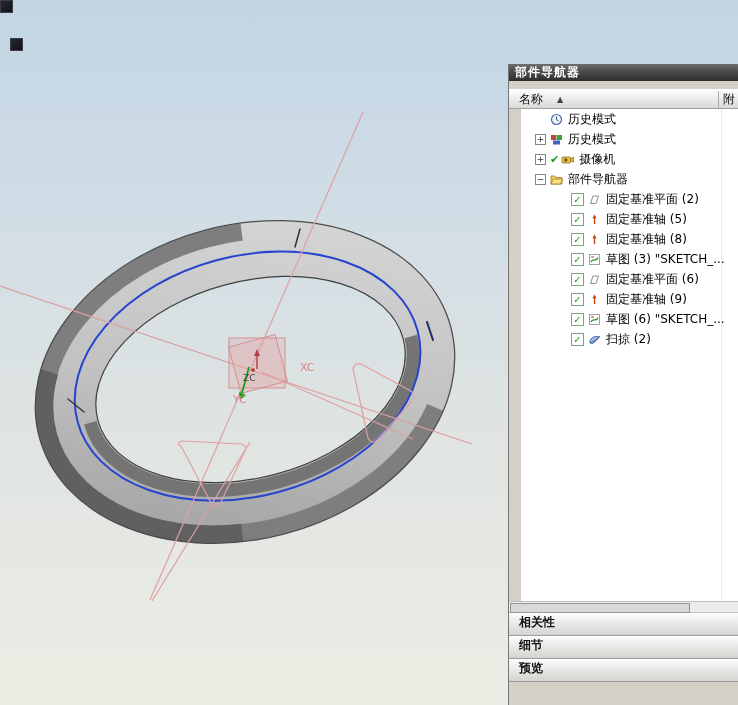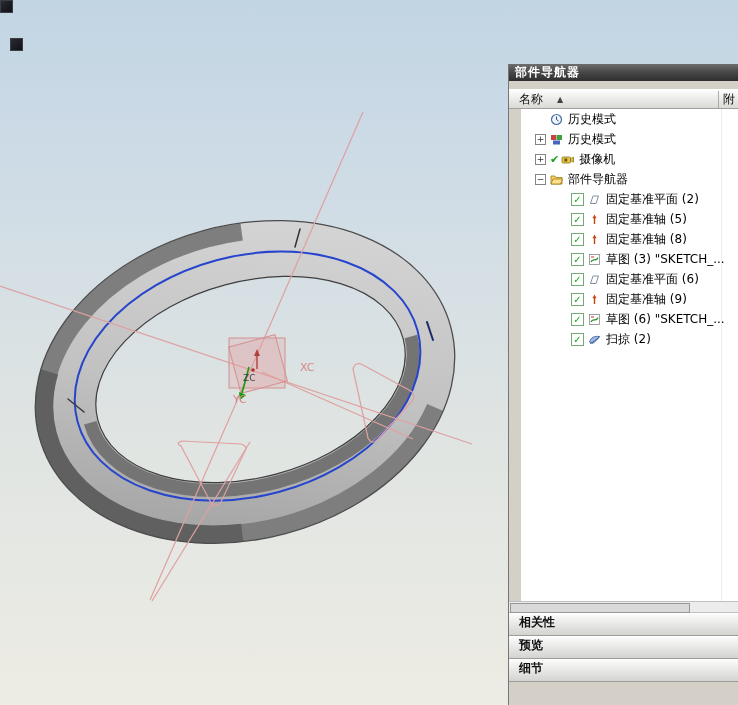--- a/index.html
+++ b/index.html
@@ -270,19 +270,19 @@
       </div>
 
     <div class="hscroll">
       <div class="hthumb"></div>
     </div>
 
     <div class="section-hdr">
       <span>相关性</span>
     </div>
     <div class="section-hdr">
+      <span>细节</span>
+    </div>
+    <div class="section-hdr">
       <span>预览</span>
-    </div>
-    <div class="section-hdr">
-      <span>细节</span>
     </div>
   </div>
 </div>
 
 </body></html>

